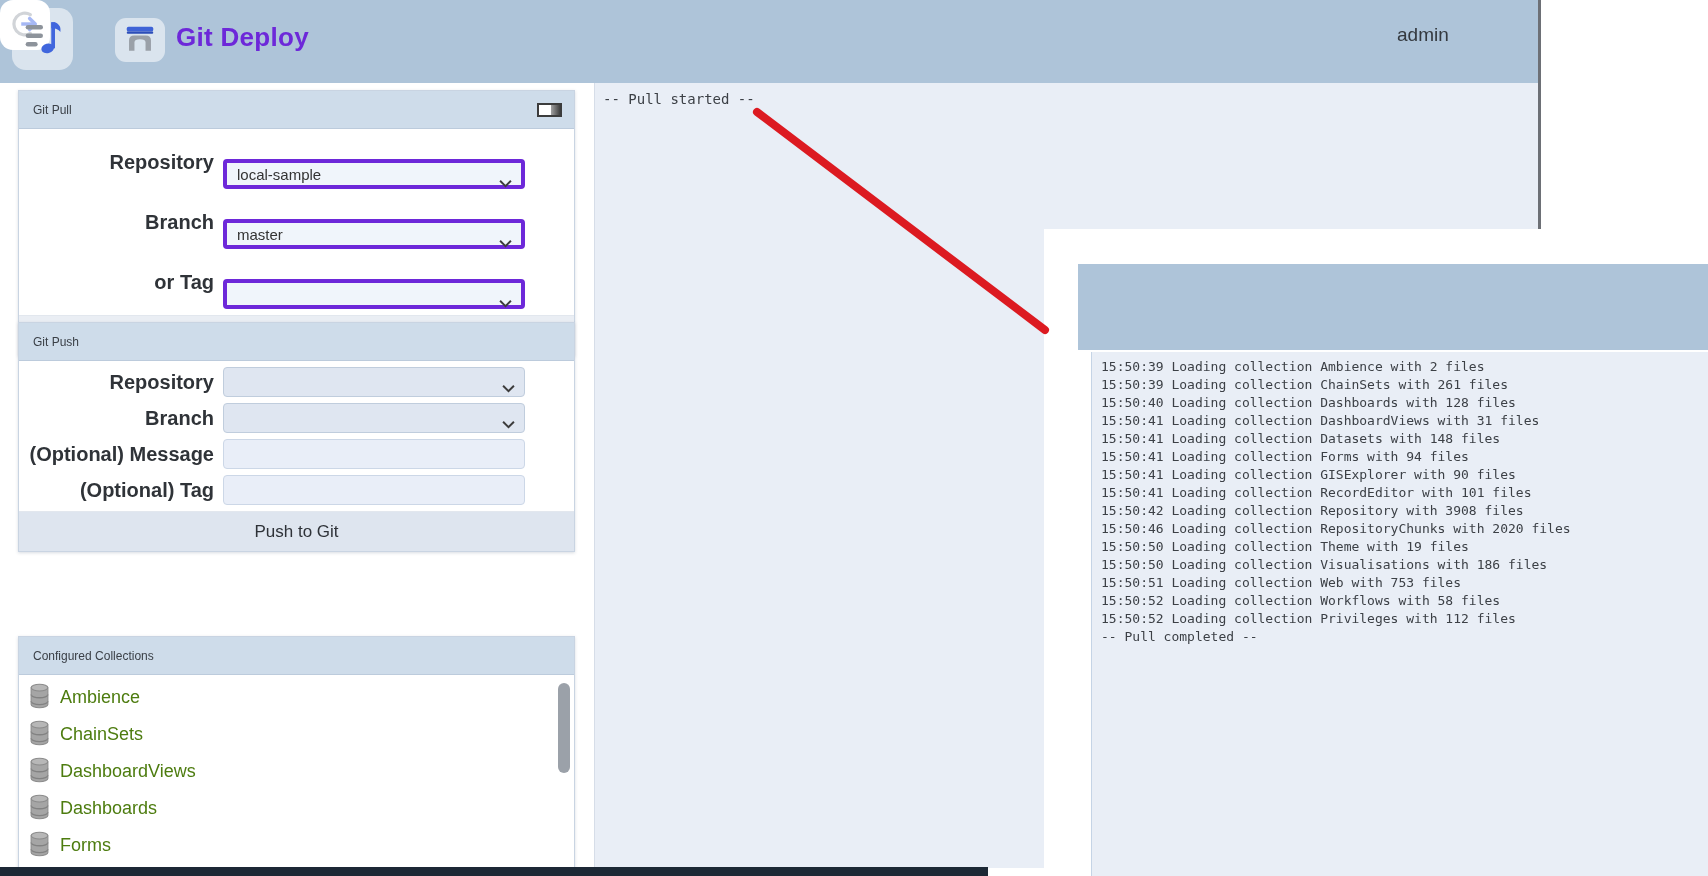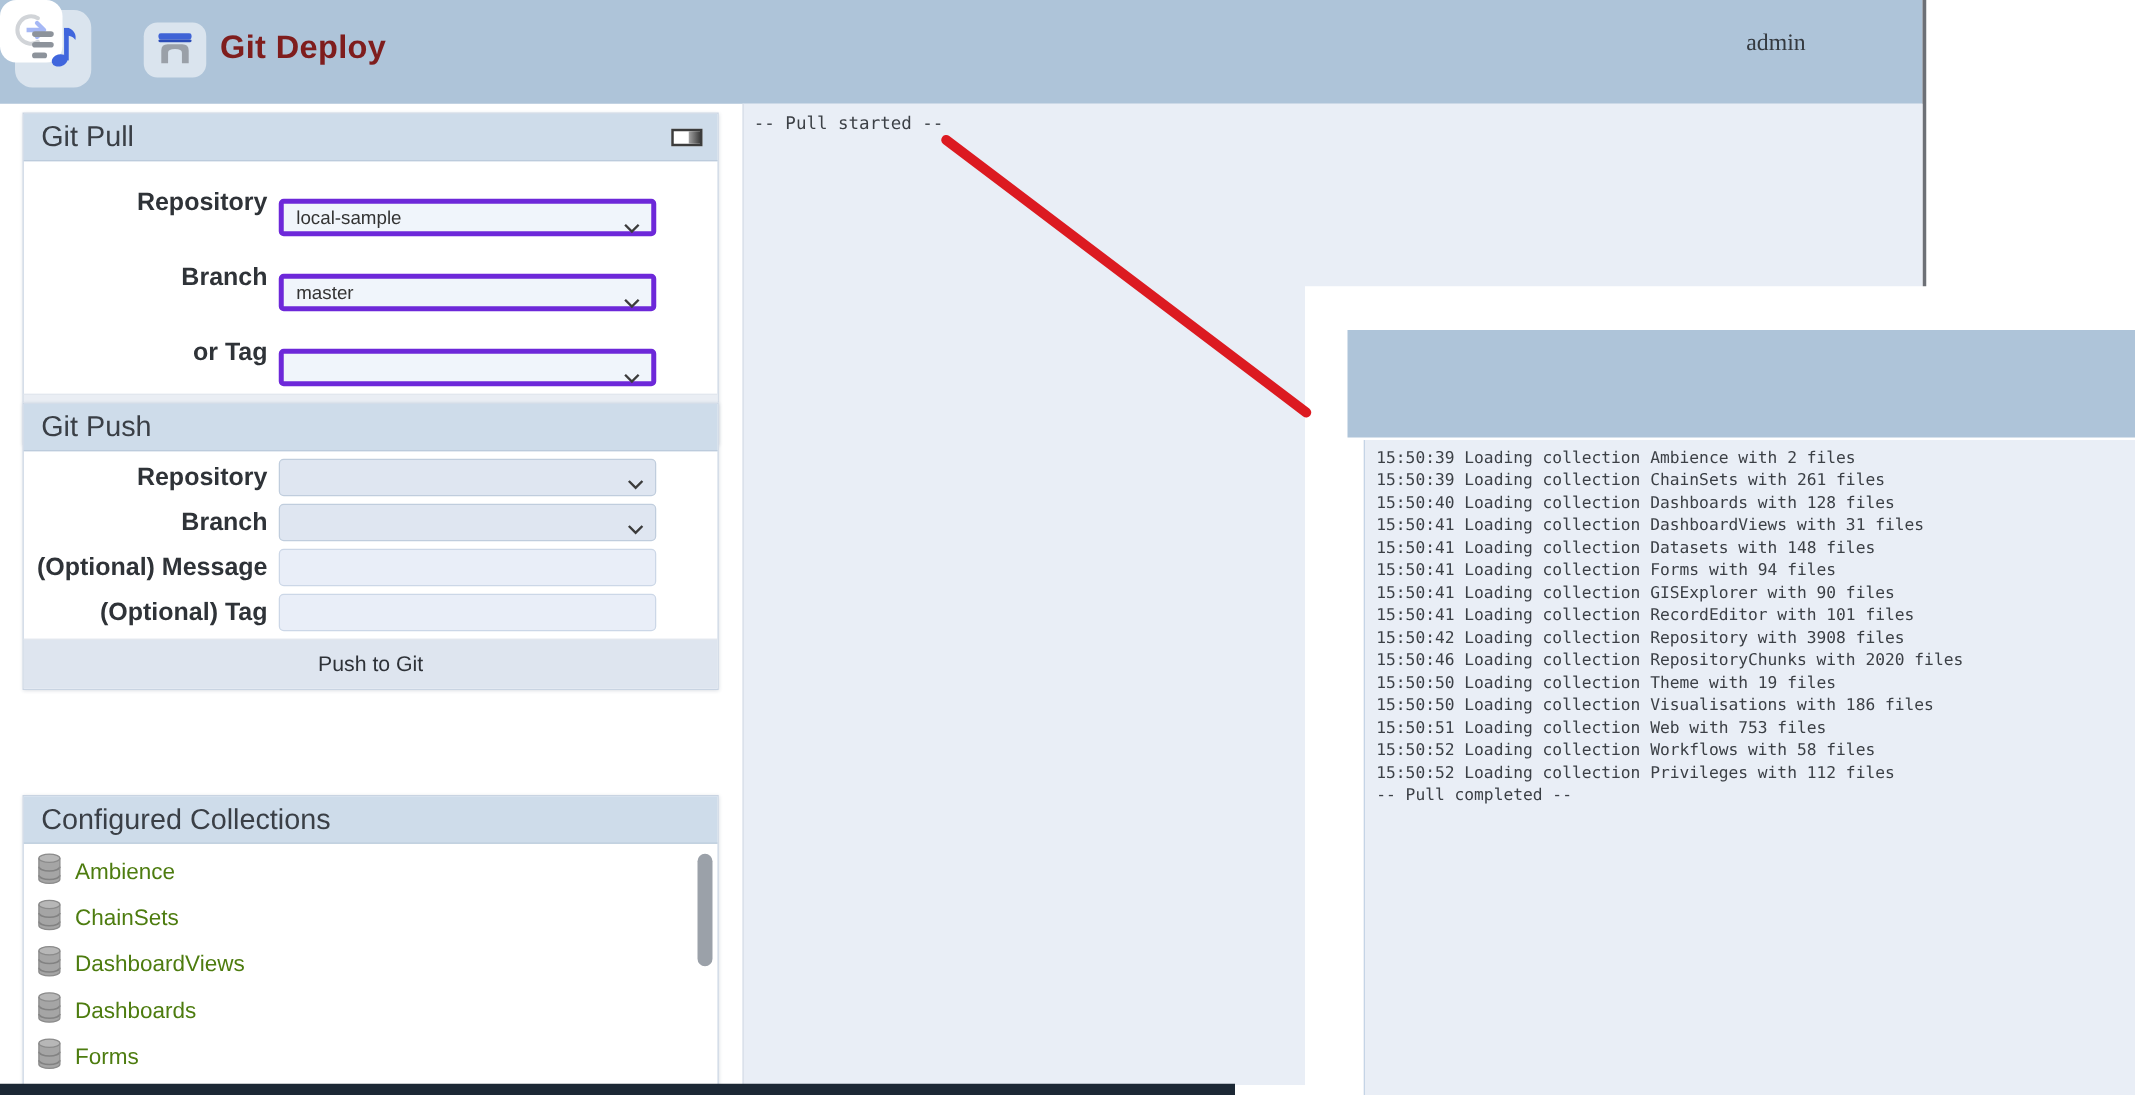--- a/index.html
+++ b/index.html
@@ -15,38 +15,38 @@
   }
   .icon-btn {
     position:absolute; display:flex; align-items:center; justify-content:center;
     border-radius:14px;
   }
   .menu-btn   { left:12px;  top:8px;  width:61px; height:62px; background:rgba(255,255,255,0.55); }
   .logo-btn   { left:115px; top:18px; width:50px; height:44px; background:rgba(255,255,255,0.55); border-radius:11px; }
   .logout-btn { left:1478px; top:12px; width:50px; height:50px; background:#ffffff; border-radius:13px; border:none; cursor:pointer; }
   .page-title {
     position:absolute; left:176px; top:22px;
-    font-size:26px; font-weight:bold; color:#7f1d1d; letter-spacing:0.3px;
+    font-size:26px; font-weight:bold; color:#6d28d9; letter-spacing:0.3px;
   }
   .username {
     position:absolute; left:1397px; top:24px; width:64px;
-    font-size:19px; color:#34393f;font-family:Liberation Serif, serif;
+    font-size:19px; color:#34393f;
   }
   
   .window-border-right { position:absolute; left:1538px; top:0; width:3px; height:876px; background:#6d7076; }
   .bottom-bar { position:absolute; left:0; top:867px; width:988px; height:9px; background:#1c2835; }
   
   .panel {
     position:absolute; left:18px; width:557px; background:#ffffff;
     border:1px solid #c9d4e2; box-shadow:0 1px 3px rgba(40,60,90,0.18);
   }
   .panel-header {
     height:38px; background:#cedcea; border-bottom:1px solid #bccbdc;
     display:flex; align-items:center; padding:0 12px 0 14px;
-    font-size:23px; color:#3a3f46;
+    font-size:12px; color:#3a3f46;
   }
   .collapse-icon {
     margin-left:auto; width:25px; height:14px; border:2px solid #3c3c3c;
     background:#ffffff; position:relative;
   }
   .collapse-icon .fill {
     position:absolute; right:0; top:0; bottom:0; width:9px;
     background:linear-gradient(to right,#a2a2a2,#3f3f3f);
   }
   .panel-body { padding-top:6px; }

